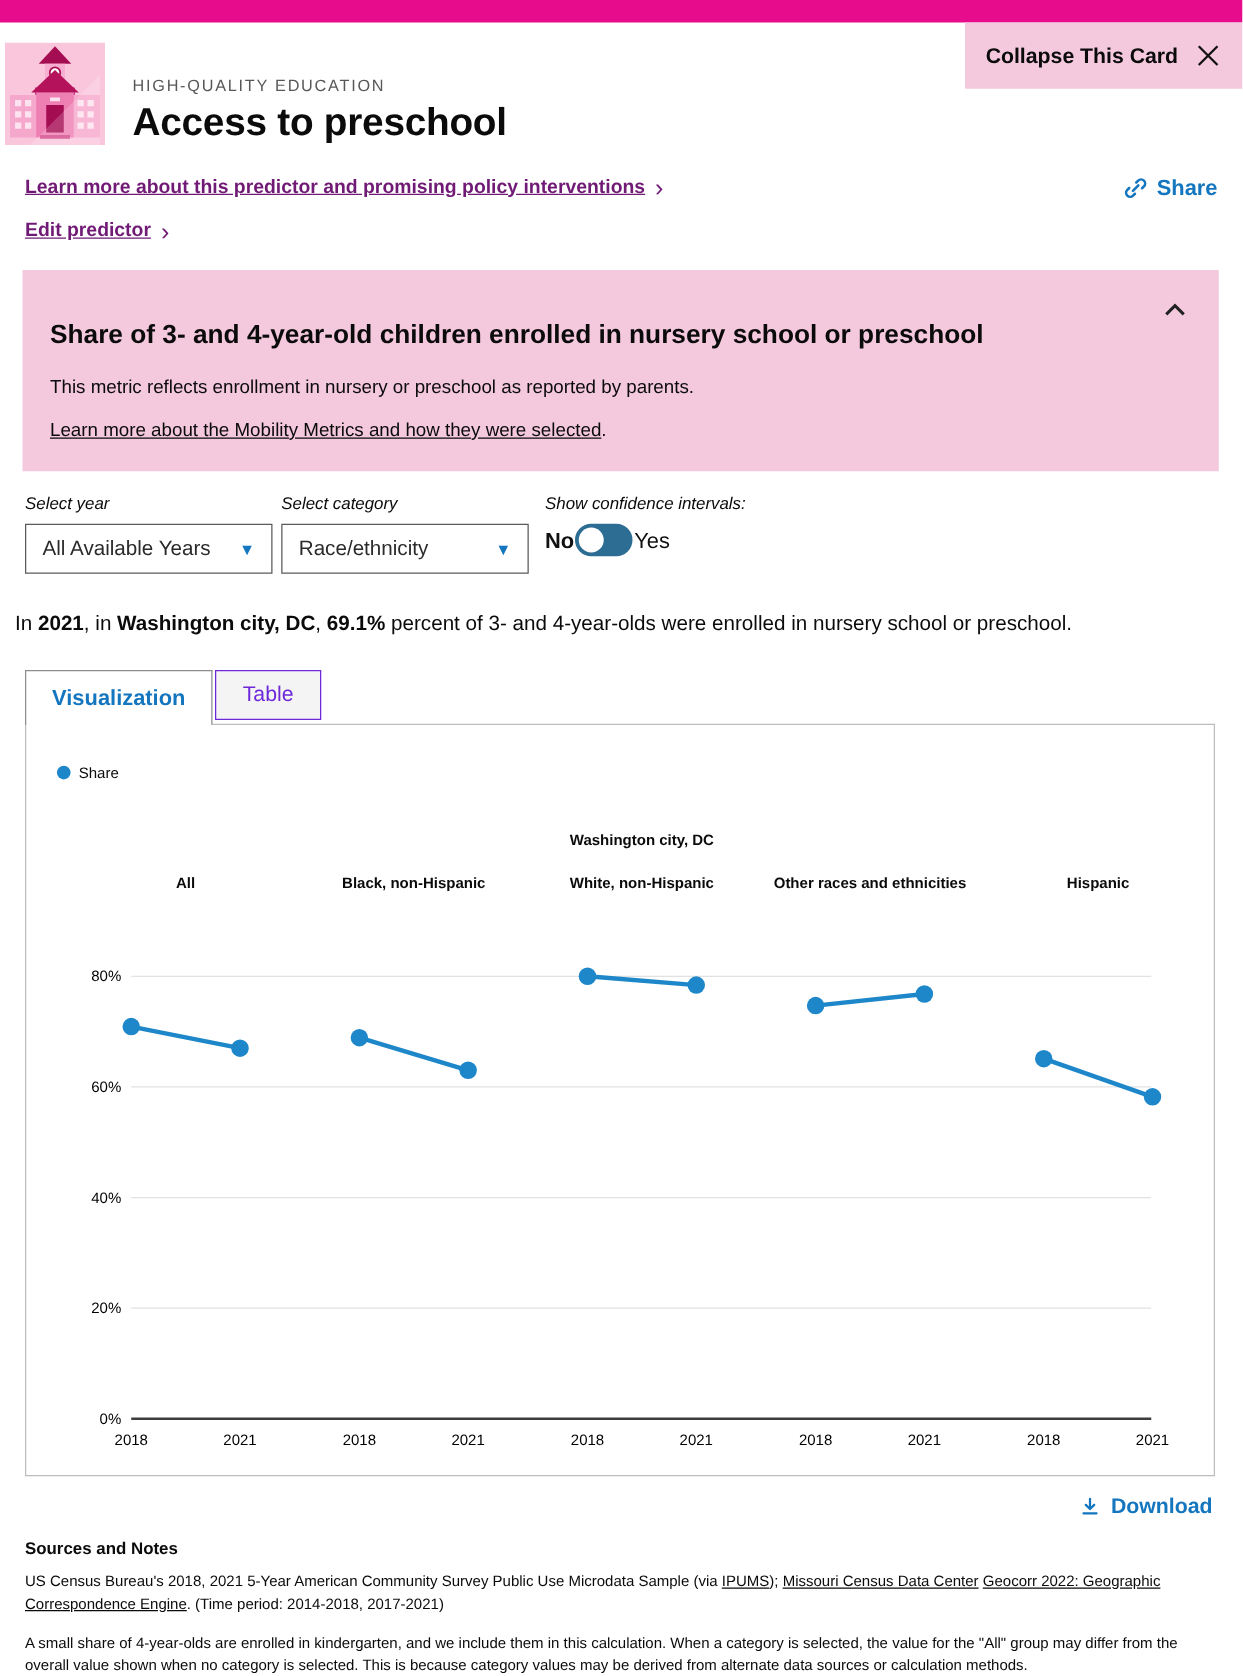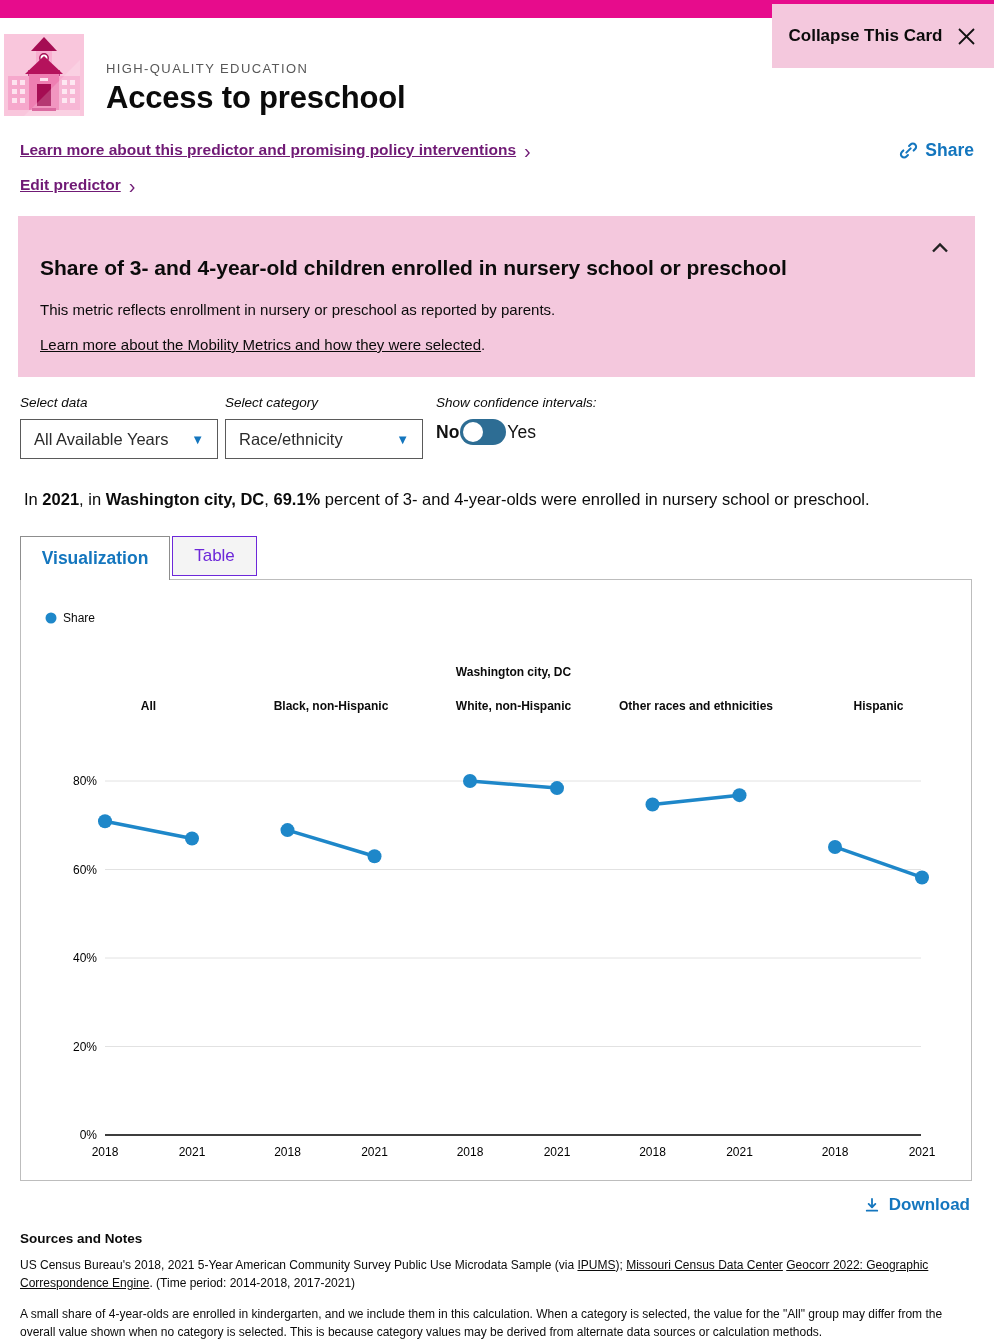--- a/index.html
+++ b/index.html
@@ -17,21 +17,21 @@
     position:relative;
   }
   .topbar{height:18px;background:var(--magenta)}
 
   
   .header-wrap{display:flex;gap:22px;padding:16px 240px 0 4px;align-items:flex-end}
   .school-icon{width:80px;height:82px;flex:0 0 auto}
   .eyebrow{font-size:13px;letter-spacing:1.4px;color:#585858;margin:9px 0 4px}
   .title{font-size:31px;font-weight:700;margin:0;color:#0b0b0b;letter-spacing:-0.2px}
   .collapse-btn{
-    position:absolute;top:4px;right:0;width:222px;height:64px;
+    position:absolute;top:18px;right:0;width:222px;height:53px;
     background:var(--light-pink);border:none;cursor:pointer;
     display:flex;align-items:center;justify-content:center;gap:14px;
     font-family:"Liberation Sans",sans-serif;font-size:17px;font-weight:700;color:#0b0b0b;
   }
 
   
   .links-row{display:flex;justify-content:space-between;align-items:center;padding:0 20px;margin-top:24px}
   .dark-link{color:#0b0b0b;text-decoration:underline;cursor:pointer}
   .learn-link,.edit-link{font-size:15.5px;font-weight:600;color:#701a75;text-decoration:none;display:inline-flex;gap:8px;cursor:pointer}
   .learn-link .lbl,.edit-link .lbl{text-decoration:underline}
@@ -56,21 +56,21 @@
     padding:0 13px;font-size:16.5px;color:#2b2b2b;cursor:pointer
   }
   .caret-down{color:var(--blue);font-size:13px}
   .ci-block{margin-left:6px}
   .ci-row{display:flex;align-items:center;gap:1px;margin-top:9px;font-size:17.5px}
   .ci-no{font-weight:700}
   .toggle{width:46px;height:26px;border-radius:13px;background:var(--toggle-blue);position:relative;cursor:pointer;flex:0 0 auto}
   .knob{width:20px;height:20px;border-radius:50%;background:#fff;position:absolute;left:3px;top:3px}
 
   
-  .summary{padding:0 24px;margin-top:31px;font-size:16.5px;color:#0b0b0b}
+  .summary{padding:0 12px;margin-top:31px;font-size:16.5px;color:#0b0b0b}
   .summary b{font-weight:700}
 
   
   .tabs{display:flex;align-items:flex-start;padding:0 20px;margin-top:27px}
   .tab{display:flex;align-items:center;justify-content:center;cursor:pointer}
   .tab-active{
     width:150px;height:44px;background:#fff;border:1px solid #8d8d8d;border-bottom:none;
     color:var(--blue);font-weight:700;font-size:17.5px;position:relative;z-index:2;margin-bottom:-1px
   }
   .tab-inactive{
@@ -176,21 +176,21 @@
     </button>
   </div>
   <p class="metric-desc">This metric reflects enrollment in nursery or preschool as reported by parents.</p>
   <p class="metric-link-p">
     <a class="dark-link">Learn more about the Mobility Metrics and how they were selected</a><span>.</span>
   </p>
 </section>
 
 <div class="controls-row">
   <div class="control">
-    <label class="ctl-label">Select data</label>
+    <label class="ctl-label">Select year</label>
     <div class="select">
       <span>All Available Years</span>
       <span class="caret-down">▼</span>
     </div>
   </div>
   <div class="control">
     <label class="ctl-label">Select category</label>
     <div class="select">
       <span>Race/ethnicity</span>
       <span class="caret-down">▼</span>

